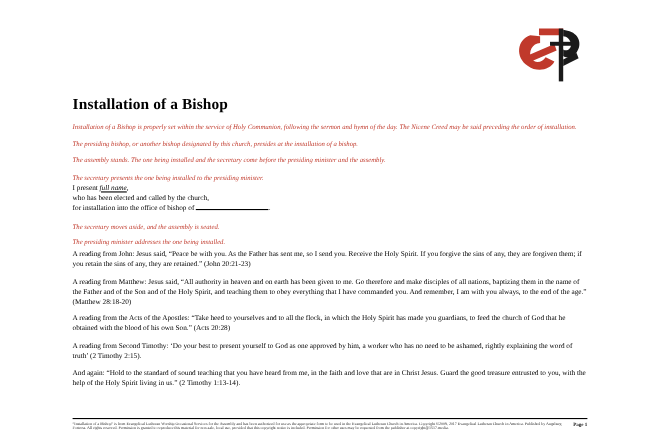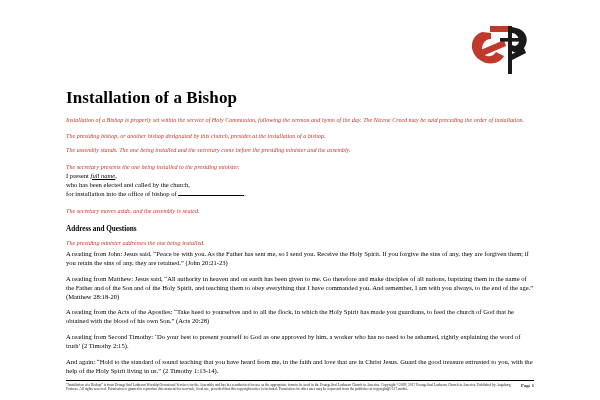--- a/index.html
+++ b/index.html
@@ -23,21 +23,21 @@
   }
   .logo-wrap {
     position: absolute;
     top: 22px;
     right: 66px;
     width: 74px;
     height: 56px;
   }
   .doc-title {
     margin: 62px 0 0 0;
-    font-size: 17px;
+    font-size: 14px;
     font-weight: bold;
     letter-spacing: 0.1px;
   }
   .rubric {
     color: #c0392b;
     font-style: italic;
     font-size: 6.1px;
     line-height: 1.35;
     margin: 8px 0 0 0;
   }
@@ -116,21 +116,20 @@
 
   <p class="rubric tight">The assembly stands. The one being installed and the secretary come before the presiding minister and the assembly.</p>
   <p class="rubric">The secretary presents the one being installed to the presiding minister.</p>
 
   <p class="indent-line">I present <span class="u it">full name</span>,</p>
   <p class="indent-line">who has been elected and called by the church,</p>
   <p class="indent-line"><span>for installation into the office of bishop of</span> <span class="blank"></span>.</p>
 
   <p class="rubric">The secretary moves aside, and the assembly is seated.</p>
 
-  <h2 class="section-head">Address and Questions</h2>
   <p class="rubric tight">The presiding minister addresses the one being installed.</p>
 
   <p class="body-text">A reading from John: Jesus said, “Peace be with you. As the Father has sent me, so I send you. Receive the Holy Spirit. If you forgive the sins of any, they are forgiven them; if you retain the sins of any, they are retained.”  (John 20:21-23)</p>
   <p class="body-text gap">A reading from Matthew: Jesus said, “All authority in heaven and on earth has been given to me. Go therefore and make disciples of all nations, baptizing them in the name of the Father and of the Son and of the Holy Spirit, and teaching them to obey everything that I have commanded you. And remember, I am with you always, to the end of the age.”  (Matthew 28:18-20)</p>
   <p class="body-text gap">A reading from the Acts of the Apostles: “Take heed to yourselves and to all the flock, in which the Holy Spirit has made you guardians, to feed the church of God that he obtained with the blood of his own Son.” (Acts 20:28)</p>
   <p class="body-text gap">A reading from Second Timothy: ‘Do your best to present yourself to God as one approved by him, a worker who has no need to be ashamed, rightly explaining the word of truth’ (2 Timothy 2:15).</p>
   <p class="body-text gap">And again: “Hold to the standard of sound teaching that you have heard from me, in the faith and love that are in Christ Jesus. Guard the good treasure entrusted to you, with the help of the Holy Spirit living in us.” (2 Timothy 1:13-14).</p>
 
   <div class="footer">
     <span class="pageno">Page 1</span>

